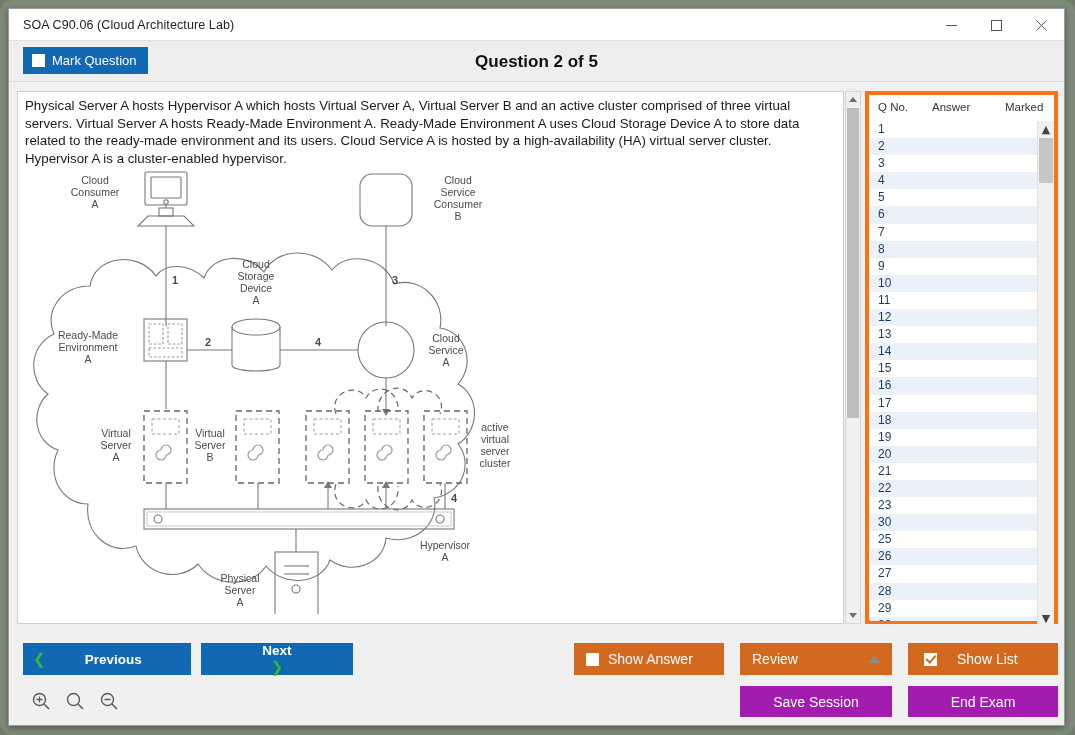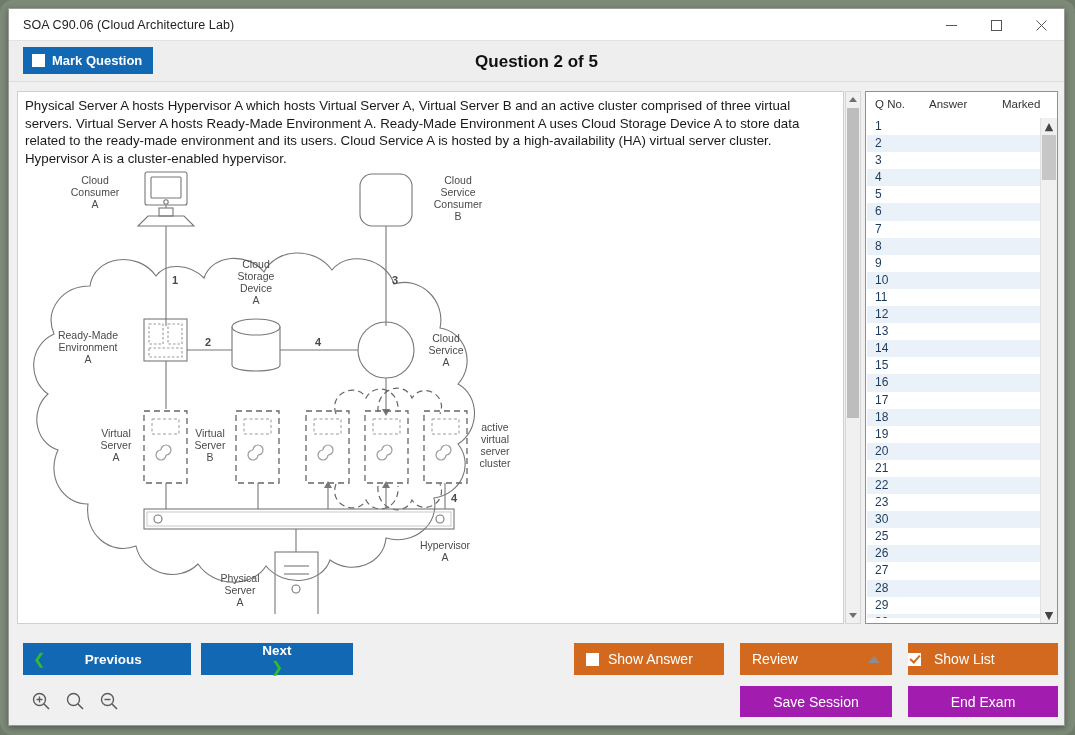--- a/index.html
+++ b/index.html
@@ -15,21 +15,21 @@
   .title-text{position:absolute;left:14px;top:9px;font-size:12.5px;color:#222;letter-spacing:.1px;}
   .wbtns{position:absolute;right:0;top:0;height:32px;display:flex;}
   .wbtn{width:45px;height:32px;display:flex;align-items:center;justify-content:center;cursor:default;}
   .wbtn svg{display:block;}
 
   
   .headerbar{position:absolute;left:0;top:32px;width:100%;height:41px;background:#eeeeee;
              border-bottom:1px solid #dcdcdc;box-sizing:border-box;}
   .mark-btn{position:absolute;left:14px;top:6px;height:27px;background:#1268b3;color:#fff;
             display:flex;align-items:center;gap:7px;padding:0 11px 0 9px;font-size:13px;
-            font-weight:bold;cursor:pointer;}
+            font-weight:normal;cursor:pointer;}
   .chk{width:13px;height:13px;background:#ffffff;display:inline-block;}
   .chk.on{position:relative;}
   .chk.on:after{content:"";position:absolute;left:4px;top:0px;width:4px;height:8px;
                 border:solid #d2691e;border-width:0 2px 2px 0;transform:rotate(42deg);}
   .q-title{position:absolute;left:0;top:0;width:100%;text-align:center;line-height:41px;
            font-size:17px;font-weight:bold;color:#111;}
 
   
   .content{position:absolute;left:8px;top:82px;width:827px;height:533px;background:#fff;
            border:1px solid #cfcfcf;box-sizing:border-box;overflow:hidden;padding-left:42px;}
@@ -40,21 +40,21 @@
            border:1px solid #d6d6d6;box-sizing:border-box;}
   .vscroll .arrow{position:absolute;left:0;width:14px;height:15px;display:flex;align-items:center;justify-content:center;}
   .vscroll .arrow.up{top:0;} .vscroll .arrow.dn{bottom:0;}
   .vscroll .thumb{position:absolute;left:1px;top:16px;width:12px;height:310px;background:#bdbdbd;}
   .tri{width:0;height:0;}
   .tri.up{border-left:4px solid transparent;border-right:4px solid transparent;border-bottom:5px solid #6f6f6f;}
   .tri.dn{border-left:4px solid transparent;border-right:4px solid transparent;border-top:5px solid #6f6f6f;}
 
   
   .listpanel{position:absolute;left:856px;top:82px;width:193px;height:533px;background:#fff;
-             border:1px solid #f97316;box-sizing:border-box;padding-left:40px;}
+             border:4px solid #f97316;box-sizing:border-box;padding-left:40px;}
   .lhead{position:absolute;left:0;top:0;width:100%;height:26px;background:#fff;}
   .lhead span{position:absolute;top:6px;font-size:11.5px;color:#333;}
   .lhead .h1{left:9px;} .lhead .h2{left:63px;} .lhead .h3{left:136px;}
   .rows{position:absolute;left:1px;top:26px;width:174px;height:500px;overflow:hidden;}
   .row{height:17.1px;position:relative;font-size:12px;color:#1b3a5c;}
   .row.alt{background:#eaf1f8;}
   .row .n{position:absolute;left:8px;top:1px;}
   .row .a{position:absolute;left:63px;top:1px;}
   .row .m{position:absolute;left:136px;top:1px;}
   .lscroll{position:absolute;right:0;top:26px;width:17px;height:505px;background:#f0f0f0;border-left:1px solid #e0e0e0;box-sizing:border-box;}
@@ -70,21 +70,21 @@
   .orange{background:#d2691e;}
   .navy{background:#a21caf;}
   .btn .lbl{flex:1;text-align:center;}
 
   #prev-btn{left:14px;top:634px;width:168px;height:32px;padding:0 10px;}
   #next-btn{left:192px;top:634px;width:152px;height:32px;padding:0 10px;flex-direction:column;}
   .greenchev{color:#2fbd2f;font-size:15px;font-weight:bold;font-family:"DejaVu Sans",sans-serif;}
 
   #show-answer-btn{left:565px;top:634px;width:150px;height:32px;padding-left:12px;gap:9px;font-weight:normal;font-size:14px;}
   #review-btn{left:731px;top:634px;width:152px;height:32px;padding:0 12px;font-weight:normal;font-size:14px;}
-  #show-list-btn{left:899px;top:634px;width:150px;height:32px;padding-left:0;gap:13px;font-weight:normal;font-size:14px;}
+  #show-list-btn{left:899px;top:634px;width:150px;height:32px;padding-left:16px;gap:20px;font-weight:normal;font-size:14px;}
   #save-session-btn{left:731px;top:677px;width:152px;height:31px;font-weight:normal;font-size:14px;}
   #end-exam-btn{left:899px;top:677px;width:150px;height:31px;font-weight:normal;font-size:14px;}
   .upchev{margin-left:auto;width:0;height:0;border-left:6px solid transparent;border-right:6px solid transparent;border-bottom:7px solid #8c8c8c;}
 
   .zoombar{position:absolute;left:22px;top:682px;display:flex;gap:14px;align-items:center;}
   .zoombar div{cursor:pointer;}
 
   
   .diagram{position:absolute;left:0;top:72px;width:540px;height:450px;}
   .dg text{font-family:"Liberation Sans",sans-serif;fill:#4a4a4a;}

